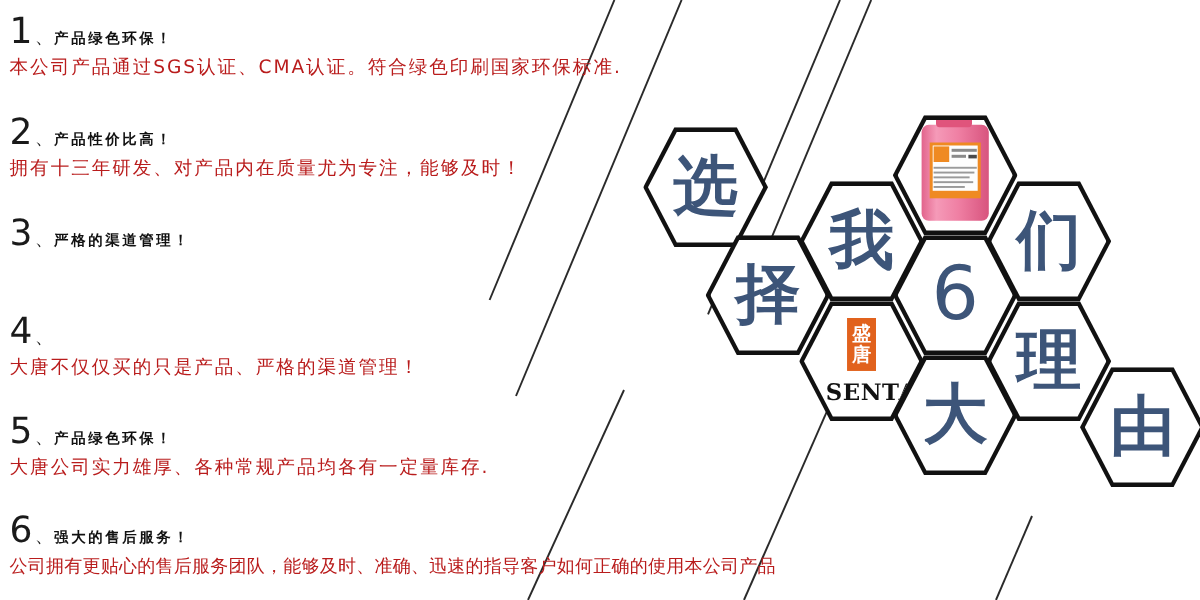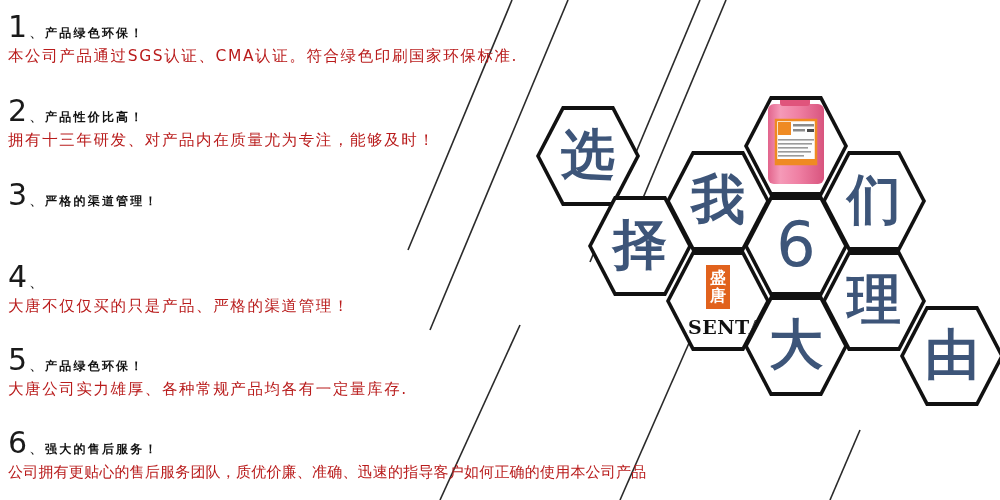--- a/index.html
+++ b/index.html
@@ -233,18 +233,18 @@
       </div>
       <div class="f-body">大唐公司实力雄厚、各种常规产品均各有一定量库存.</div>
     </div>
 
     <div class="feature" style="top:428px;">
       <div class="f-head">
         <span class="f-num">6</span>
         <span class="f-dun">、</span>
         <span class="f-title">强大的售后服务！</span>
       </div>
-      <div class="f-body tight">公司拥有更贴心的售后服务团队，质优价廉、准确、迅速的指导客户如何正确的使用本公司产品</div>
+      <div class="f-body tight">公司拥有更贴心的售后服务团队，能够及时、准确、迅速的指导客户如何正确的使用本公司产品</div>
     </div>
 
   </div>
 
 </div>
 
 </body></html>

